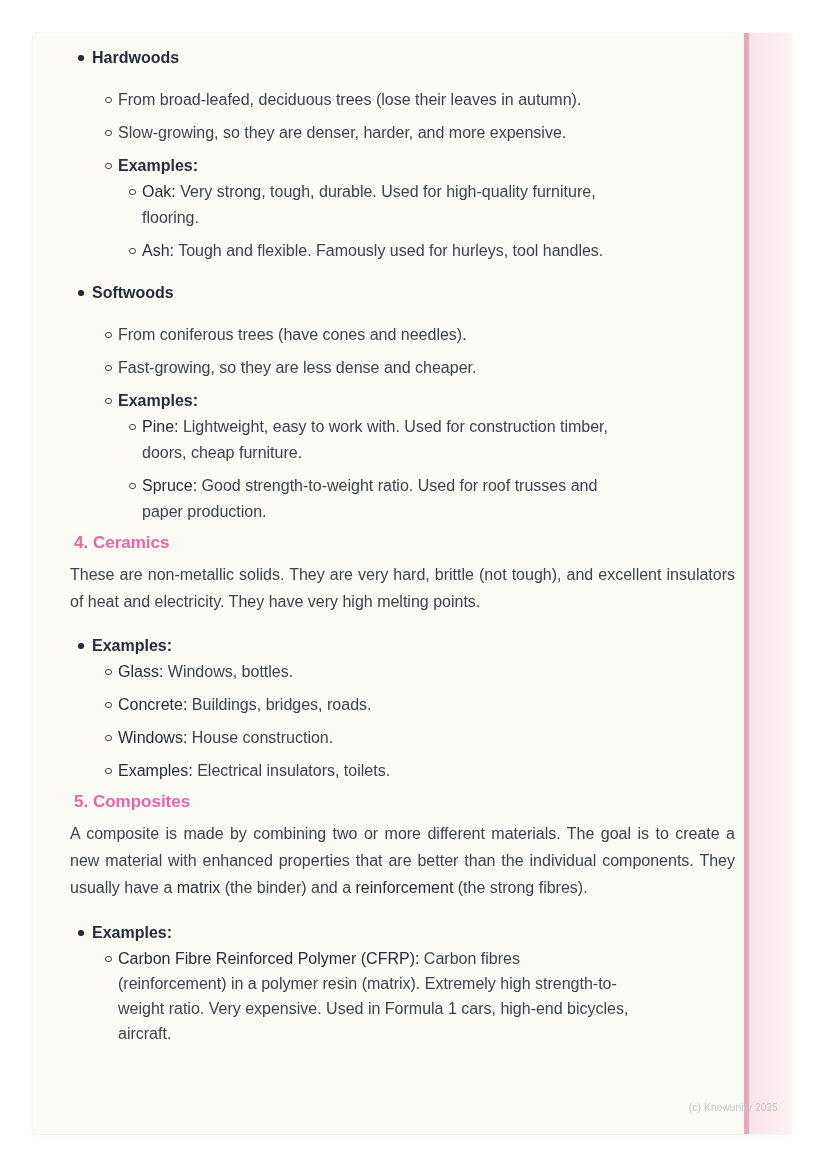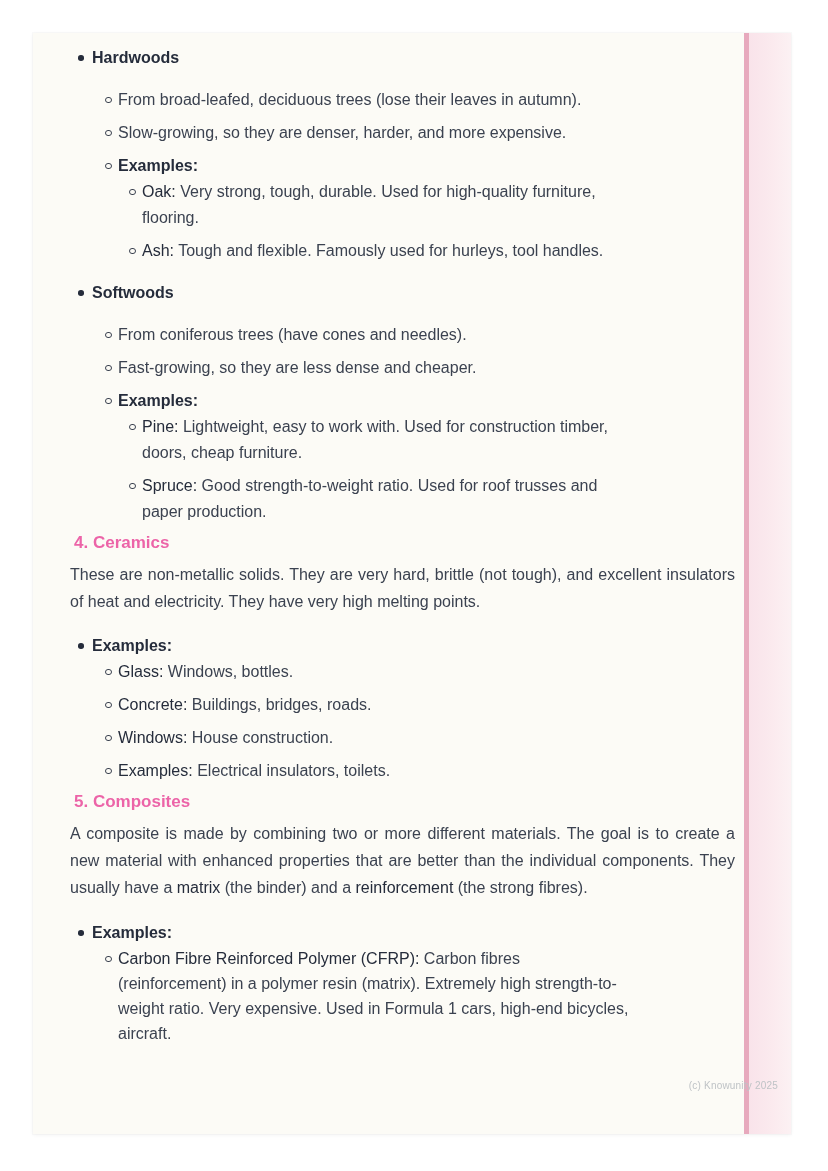--- a/index.html
+++ b/index.html
@@ -51,21 +51,21 @@
   .mt6{margin-top:7px;}
   .mt7{margin-top:7px;}
   .mt14{margin-top:14px;}
   .mt16{margin-top:16px;}
   .mt18{margin-top:18px;}
   .mt19{margin-top:19px;}
   .mt22{margin-top:22px;}
   .mt27{margin-top:27px;}
   .watermark{
     position:absolute;z-index:3;
-    top:1047px;right:13px;
+    top:1069px;right:13px;
     font-size:10px;color:#BFC3C6;letter-spacing:0.2px;
   }
 </style>
 </head>
 <body>
 
 <div class="paper">
   <div class="stripe"></div>
 
   <div class="content">

